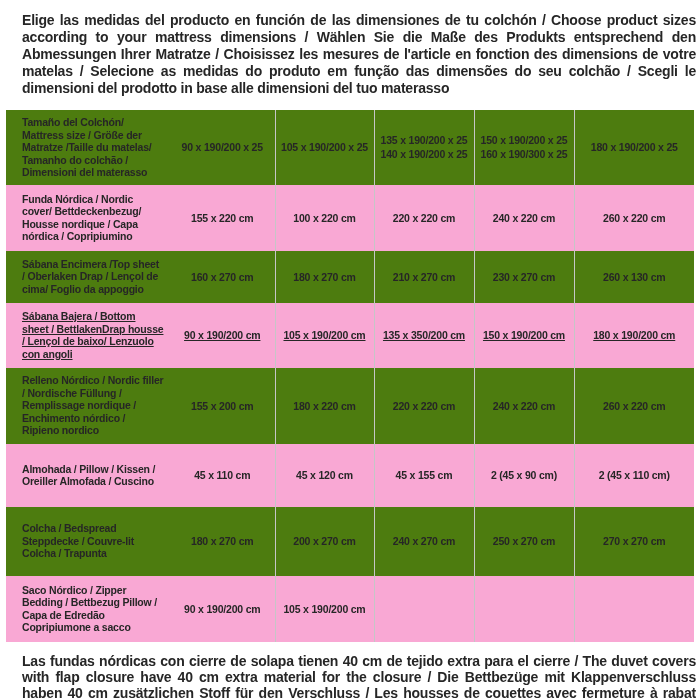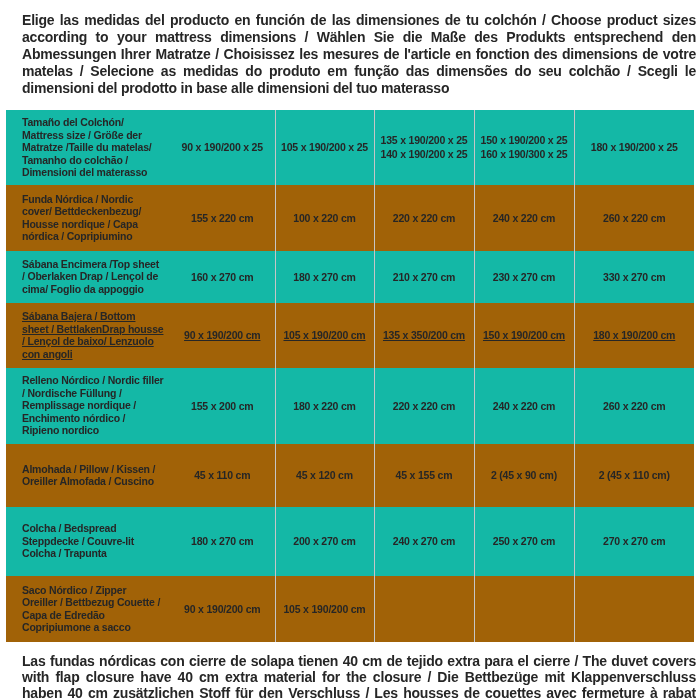--- a/index.html
+++ b/index.html
@@ -30,22 +30,22 @@
     border-collapse: collapse;
     table-layout: fixed;
   }
   col.c-label { width: 164px; }
   col.c-v1 { width: 105px; }
   col.c-v2 { width: 99px; }
   col.c-v3 { width: 100px; }
   col.c-v4 { width: 100px; }
   col.c-v5 { width: 120px; }
 
-  tr.shaded { background: #14b8a6; }
-  tr.plain  { background: #a16207; }
+  tr.shaded { background: #4d7c0f; }
+  tr.plain  { background: #f9a8d4; }
 
   tr:nth-child(1) { height: 72px; }
   tr:nth-child(2) { height: 66px; }
   tr:nth-child(3) { height: 52px; }
   tr:nth-child(4) { height: 65px; text-decoration: underline; }
   tr:nth-child(5) { height: 76px; margin-top: 12px; }
   tr:nth-child(6) { height: 63px; }
   tr:nth-child(7) { height: 69px; }
   tr:nth-child(8) { height: 66px; }
 
@@ -102,21 +102,21 @@
         <td class="val">220 x 220 cm</td>
         <td class="val">240 x 220 cm</td>
         <td class="val">260 x 220 cm</td>
       </tr>
       <tr class="shaded">
         <th class="label">Sábana Encimera /Top sheet / Oberlaken Drap / Lençol de cima/ Foglio da appoggio</th>
         <td class="val">160 x 270 cm</td>
         <td class="val">180 x 270 cm</td>
         <td class="val">210 x 270 cm</td>
         <td class="val">230 x 270 cm</td>
-        <td class="val">330 x 270 cm</td>
+        <td class="val">260 x 130 cm</td>
       </tr>
       <tr class="plain">
         <th class="label">Sábana Bajera / Bottom sheet / BettlakenDrap housse / Lençol de baixo/ Lenzuolo con angoli</th>
         <td class="val">90 x 190/200 cm</td>
         <td class="val">105 x 190/200 cm</td>
         <td class="val">135 x 350/200 cm</td>
         <td class="val">150 x 190/200 cm</td>
         <td class="val">180 x 190/200 cm</td>
       </tr>
       <tr class="shaded">
@@ -137,21 +137,21 @@
       </tr>
       <tr class="shaded">
         <th class="label">Colcha / Bedspread Steppdecke / Couvre-lit Colcha / Trapunta</th>
         <td class="val">180 x 270 cm</td>
         <td class="val">200 x 270 cm</td>
         <td class="val">240 x 270 cm</td>
         <td class="val">250 x 270 cm</td>
         <td class="val">270 x 270 cm</td>
       </tr>
       <tr class="plain">
-        <th class="label">Saco Nórdico / Zipper Oreiller / Bettbezug Couette  / Capa de Edredão Copripiumone a sacco</th>
+        <th class="label">Saco Nórdico / Zipper Bedding / Bettbezug Pillow  / Capa de Edredão Copripiumone a sacco</th>
         <td class="val">90 x 190/200 cm</td>
         <td class="val">105 x 190/200 cm</td>
         <td class="val"></td>
         <td class="val"></td>
         <td class="val"></td>
       </tr>
     </tbody>
   </table>
 
   <p class="note footnote">Las fundas nórdicas con cierre de solapa tienen 40 cm de tejido extra para el cierre  / The duvet covers with flap closure have 40 cm extra material for the closure / Die Bettbezüge mit Klappenverschluss haben 40 cm zusätzlichen Stoff für den Verschluss / Les housses de couettes avec fermeture à rabat possèdent 40 cm de tissu supplémentaire pour la fermeture / As capas de edredão com fecho tipo aba têm 40 cm de tecido adicional para o fecho / I copripiumoni con chiusura a patta hanno 40 cm di tessuto extra per la chiusura</p>

